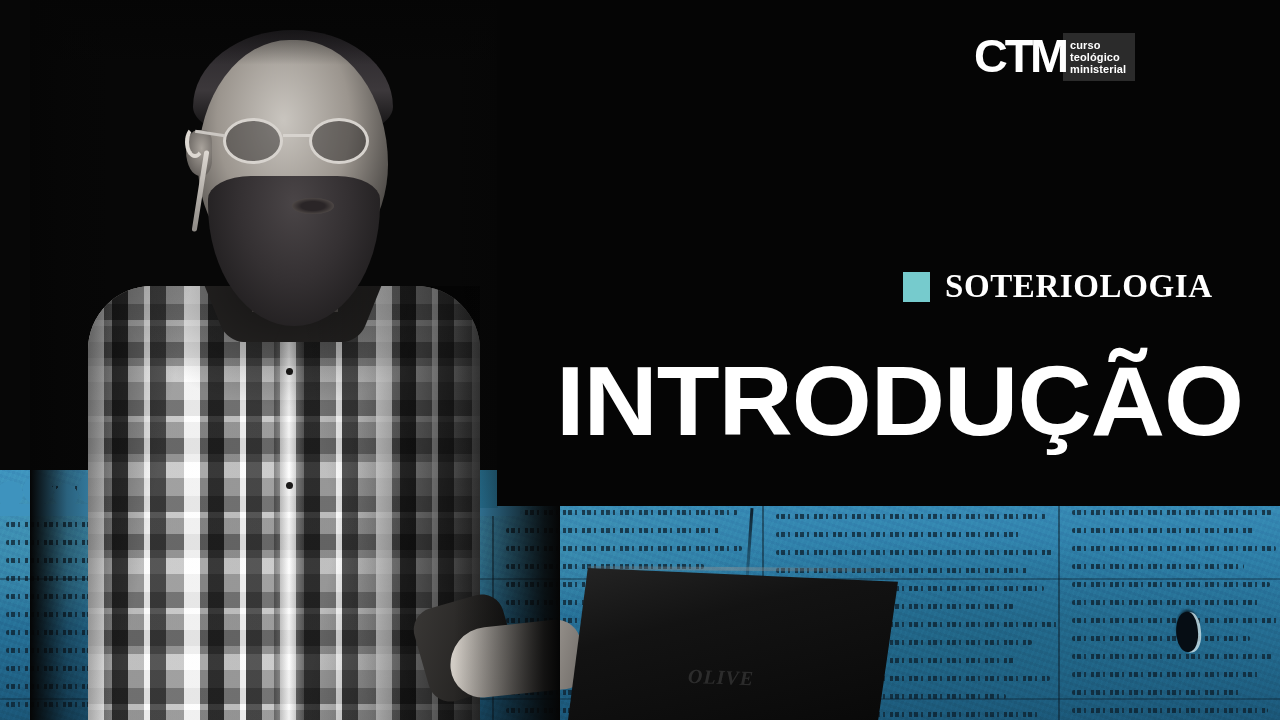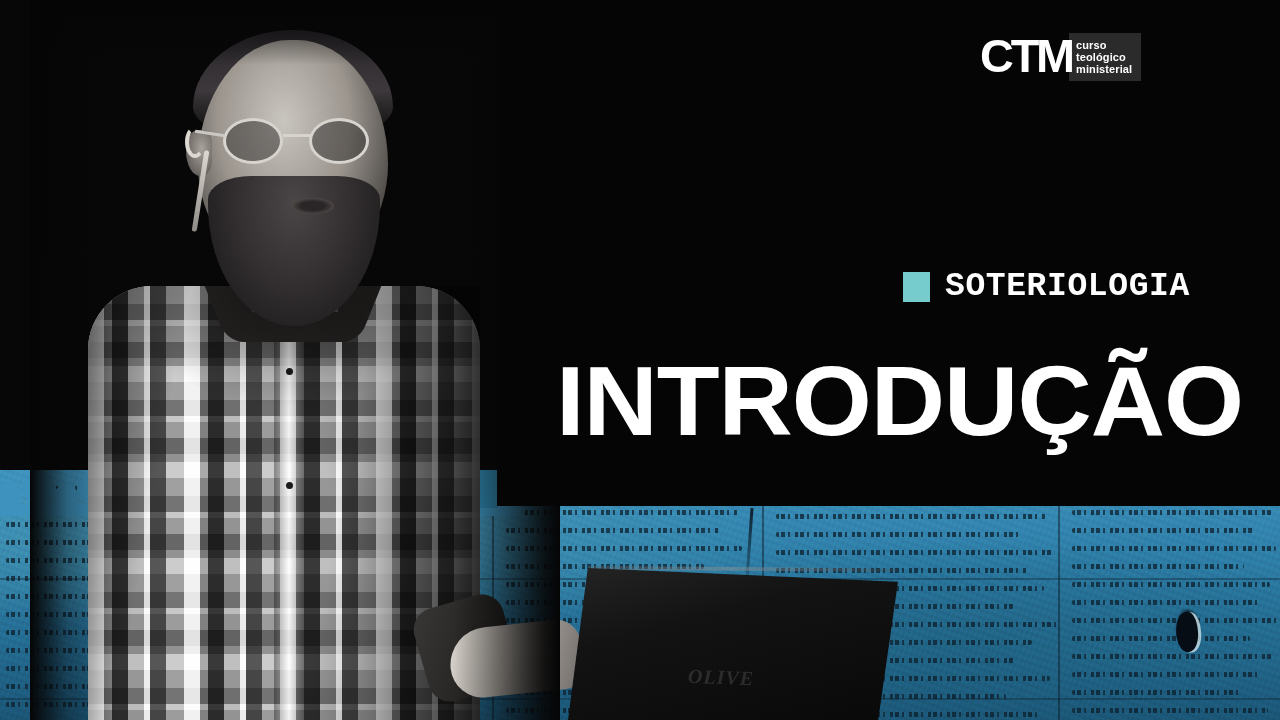--- a/index.html
+++ b/index.html
@@ -206,39 +206,39 @@
   .church-logo{width:62px;display:flex;flex-direction:column;align-items:center;}
   .church-mark{width:56px;height:40px;}
   .church-words{display:flex;flex-direction:column;align-items:center;line-height:.94;margin-top:2px;}
   .church-words span{
     color:#fff;font-weight:700;font-size:12.5px;letter-spacing:-.3px;
     font-family:"Liberation Sans", sans-serif;transform:scaleX(.93);
   }
   .church-city{
     color:#bdbdbd;font-size:5.4px;letter-spacing:1.9px;font-weight:700;margin-top:2.5px;
   }
-  .ctm-logo{display:flex;align-items:stretch;height:48px;margin-left:6px;}
+  .ctm-logo{display:flex;align-items:stretch;height:48px;}
   .ctm-mark{
     color:#fff;font-size:46px;font-weight:700;line-height:46px;letter-spacing:-3.2px;
     font-family:"Liberation Sans", sans-serif;transform:scaleX(1.02);
   }
   .ctm-sub{
     background:#2b2b2b;padding:5px 9px 5px 7px;margin-left:-2px;
     display:flex;flex-direction:column;justify-content:center;line-height:1.12;
   }
   .ctm-sub span{color:#fff;font-size:11px;font-weight:700;letter-spacing:.1px;}
 
   
   .eyebrow{
     position:absolute;left:903px;top:268px;display:flex;align-items:center;gap:15px;
   }
   .eyebrow-square{width:27px;height:30px;background:#76CBCD;display:block;}
   .eyebrow-text{
     color:#fff;font-size:33px;font-weight:700;letter-spacing:.6px;
-    font-family:Liberation Mono, monospace;white-space:nowrap;
+    font-family:Liberation Serif, serif;white-space:nowrap;
   }
   .main-title{
     position:absolute;left:556px;top:352px;width:690px;
     color:#fff;font-size:98px;font-weight:700;letter-spacing:-1px;line-height:1;
     font-family:"Liberation Sans", sans-serif;
     transform:scaleX(1.05);transform-origin:left center;white-space:nowrap;
   }
 
   
   .laptop{

